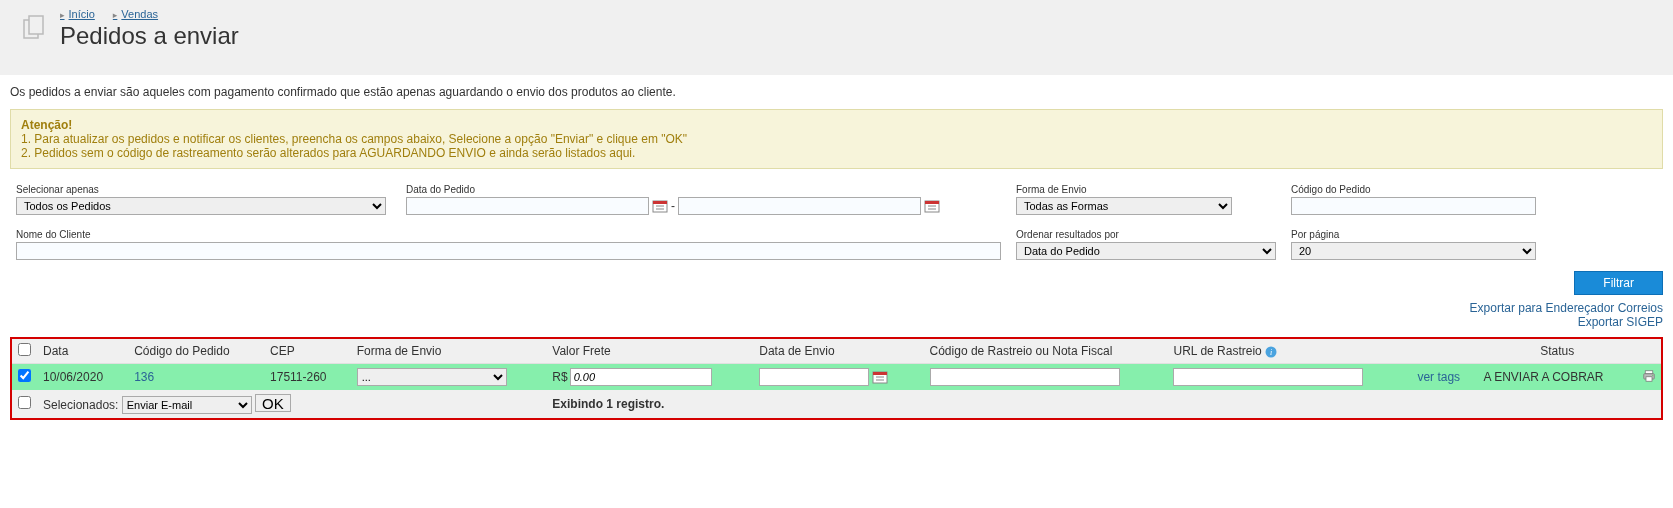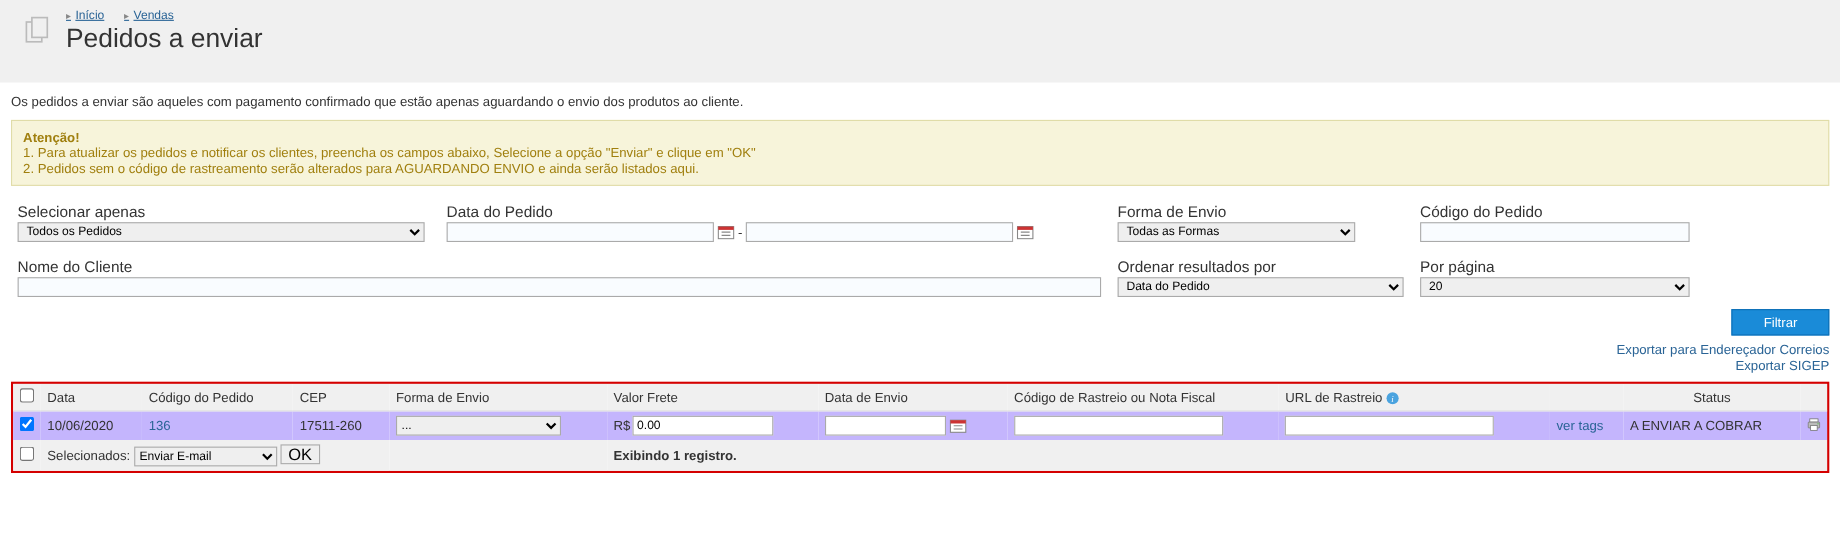--- a/index.html
+++ b/index.html
@@ -65,21 +65,21 @@
     .filters {
       display: flex;
       flex-wrap: wrap;
       gap: 8px 0;
     }
     .filter-row { display: flex; width: 100%; }
     .filter-block {
       padding: 3px 6px;
     }
     .filter-label {
-      font-size: 14px;
+      font-size: 10px;
       color: #333;
       display: block;
       margin-bottom: 2px;
     }
     .filter-block select, .filter-block input[type="text"] {
       border: 1px solid #aaa;
       background: #f9fcff;
       font-size: 11px;
       padding: 1px 3px;
       height: 18px;
@@ -133,21 +133,21 @@
       font-size: 12px;
       background: #f0f0f0;
       padding: 4px 6px;
       border-bottom: 1px solid #e0e0e0;
     }
     .table td {
       font-size: 12px;
       padding: 4px 6px;
       vertical-align: middle;
     }
-    .table tr.data-row td { background: #c4b5fd; }
+    .table tr.data-row td { background: #86efac; }
     .table tr.footer-row td { background: #f0f0f0; }
     .table a.link { color: #2a6496; text-decoration: none; }
     .table input.sm-text {
       border: 1px solid #aaa;
       font-size: 11px;
       padding: 1px 3px;
       height: 18px;
       width: 120px;
       background: #fff;
     }
@@ -312,21 +312,21 @@
           <td><a class="link">136</a></td>
           <td>17511-260</td>
           <td>
             <select class="sm-sel" style="width:150px">
               <option>...</option>
             </select>
           </td>
           <td>
             <div class="currency">
               <span>R$</span>
-              <input type="text" class="sm-text" style="width: 128px;" value="0.00">
+              <input type="text" class="sm-text" style="width: 142px; font-style: italic;" value="0.00">
             </div>
           </td>
           <td>
             <div class="date-range">
               <input type="text" class="sm-text" style="width: 110px;">
               <span class="cal-icon">
                 <svg viewBox="0 0 16 14">
                     <rect x="1" y="2" width="14" height="11" fill="#fff" stroke="#888"></rect>
                     <rect x="1" y="2" width="14" height="3" fill="#c33"></rect>
                     <line x1="4" y1="7" x2="12" y2="7" stroke="#888"></line>

